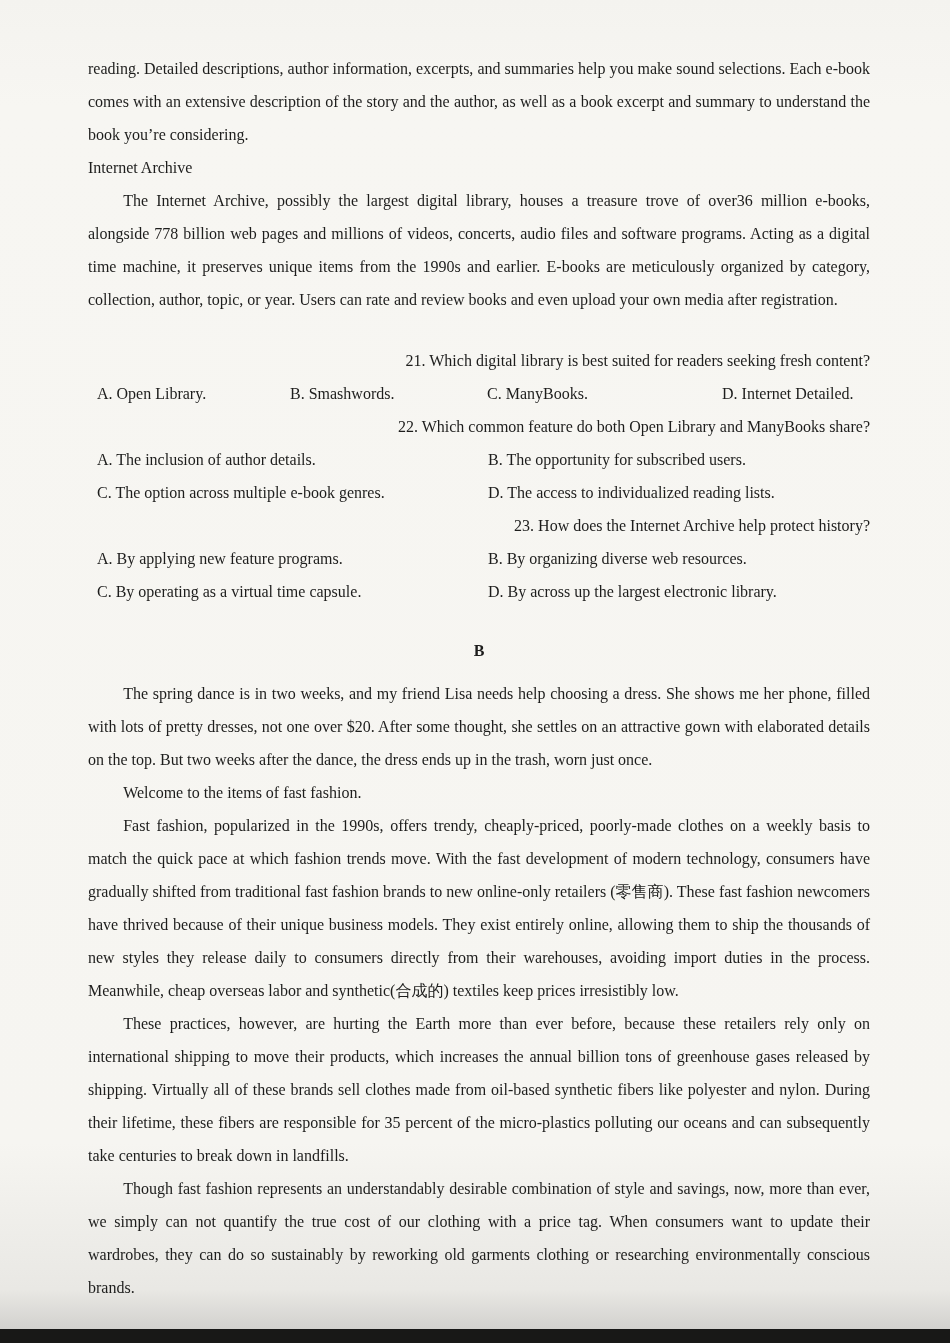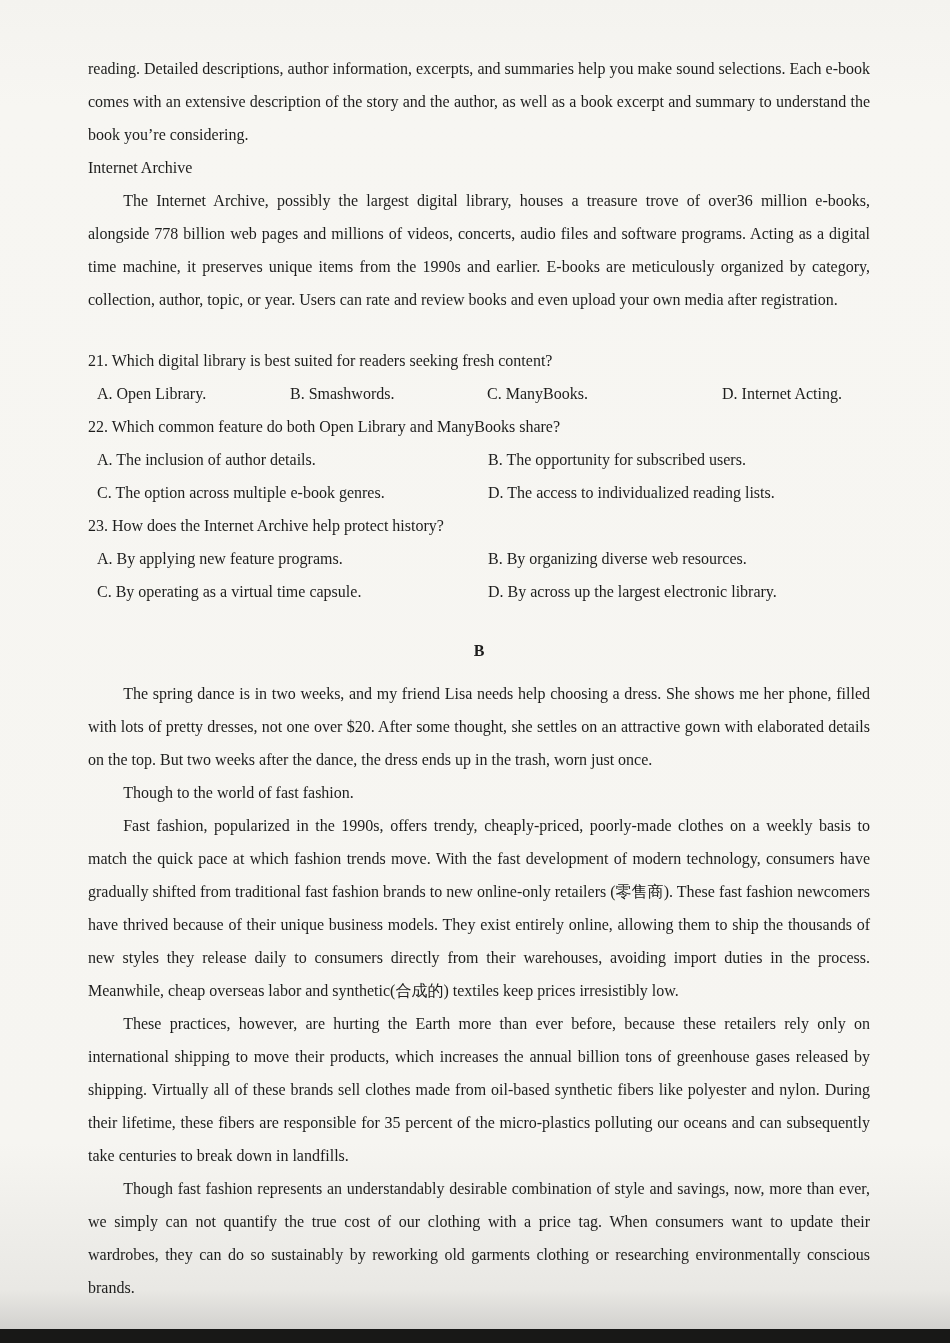--- a/index.html
+++ b/index.html
@@ -17,21 +17,21 @@
     padding: 52px 80px 0 88px;
     color: #1d1d1c;
     font-size: 16px;
     line-height: 33px;
     text-align: justify;
   }
   p { margin: 0; }
   .para.indent { text-indent: 2.2em; }
   .heading { font-weight: normal; }
   .qarea { margin-top: 28px; }
-  .qblock .stem { text-align: left; }
+  .qblock .stem { text-align: right; }
   .opts4 {
     display: grid;
     grid-template-columns: 193px 197px 235px 1fr;
     padding-left: 9px;
   }
   .opts2 {
     display: grid;
     grid-template-columns: 391px 1fr;
     padding-left: 9px;
   }
@@ -64,21 +64,21 @@
     <p class="para indent">The Internet Archive, possibly the largest digital library, houses a treasure trove of over36 million e-books, alongside 778 billion web pages and millions of videos, concerts, audio files and software programs. Acting as a digital time machine, it preserves unique items from the 1990s and earlier. E-books are meticulously organized by category, collection, author, topic, or year. Users can rate and review books and even upload your own media after registration.</p>
 
     <div class="qarea">
 
       <div class="qblock">
         <p class="stem">21. Which digital library is best suited for readers seeking fresh content?</p>
         <div class="opts4">
           <span>A. Open Library.</span>
           <span>B. Smashwords.</span>
           <span>C. ManyBooks.</span>
-          <span>D. Internet Acting.</span>
+          <span>D. Internet Detailed.</span>
         </div>
       </div>
 
       <div class="qblock">
         <p class="stem">22. Which common feature do both Open Library and ManyBooks share?</p>
         <div class="opts2">
           <span>A. The inclusion of author details.</span>
           <span>B. The opportunity for subscribed users.</span>
         </div>
         <div class="opts2">
@@ -98,21 +98,21 @@
           <span>D. By across up the largest electronic library.</span>
         </div>
       </div>
 
     </div>
 
     <p class="section-label">B</p>
 
     <div>
       <p class="para indent">The spring dance is in two weeks, and my friend Lisa needs help choosing a dress. She shows me her phone, filled with lots of pretty dresses, not one over $20. After some thought, she settles on an attractive gown with elaborated details on the top. But two weeks after the dance, the dress ends up in the trash, worn just once.</p>
-      <p class="para indent">Though to the world of fast fashion.</p>
+      <p class="para indent">Welcome to the items of fast fashion.</p>
       <p class="para indent">Fast fashion, popularized in the 1990s, offers trendy, cheaply-priced, poorly-made clothes on a weekly basis to match the quick pace at which fashion trends move. With the fast development of modern technology, consumers have gradually shifted from traditional fast fashion brands to new online-only retailers (零售商). These fast fashion newcomers have thrived because of their unique business models. They exist entirely online, allowing them to ship the thousands of new styles they release daily to consumers directly from their warehouses, avoiding import duties in the process. Meanwhile, cheap overseas labor and synthetic(合成的) textiles keep prices irresistibly low.</p>
       <p class="para indent">These practices, however, are hurting the Earth more than ever before, because these retailers rely only on international shipping to move their products, which increases the annual billion tons of greenhouse gases released by shipping. Virtually all of these brands sell clothes made from oil-based synthetic fibers like polyester and nylon. During their lifetime, these fibers are responsible for 35 percent of the micro-plastics polluting our oceans and can subsequently take centuries to break down in landfills.</p>
       <p class="para indent">Though fast fashion represents an understandably desirable combination of style and savings, now, more than ever, we simply can not quantify the true cost of our clothing with a price tag. When consumers want to update their wardrobes, they can do so sustainably by reworking old garments clothing or researching environmentally conscious brands.</p>
     </div>
 
     <div class="qblock q24">
       <p class="stem">24. Why is Lisa’s e-purchase experience mentioned?</p>
       <div class="opts2">
         <span>B. To stress the negative impact of fast fashion.</span>
       </div>

